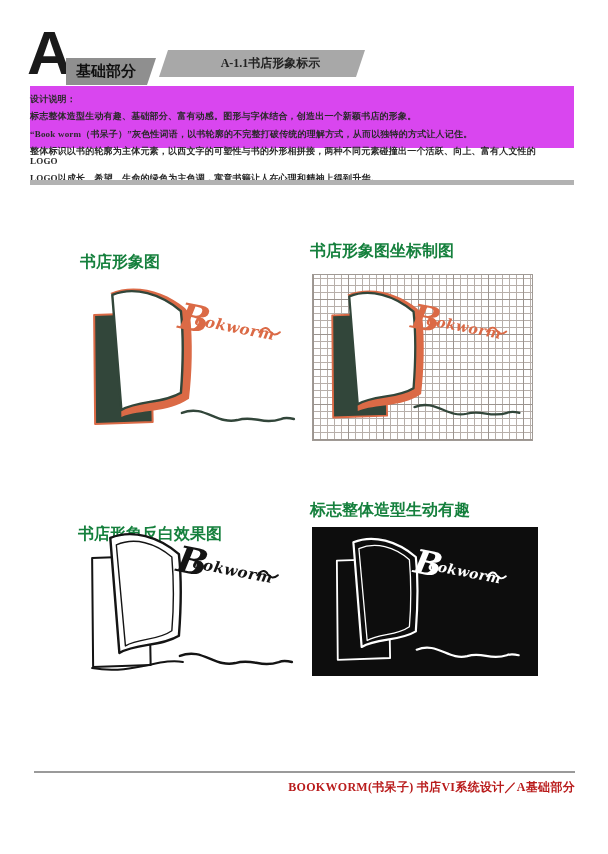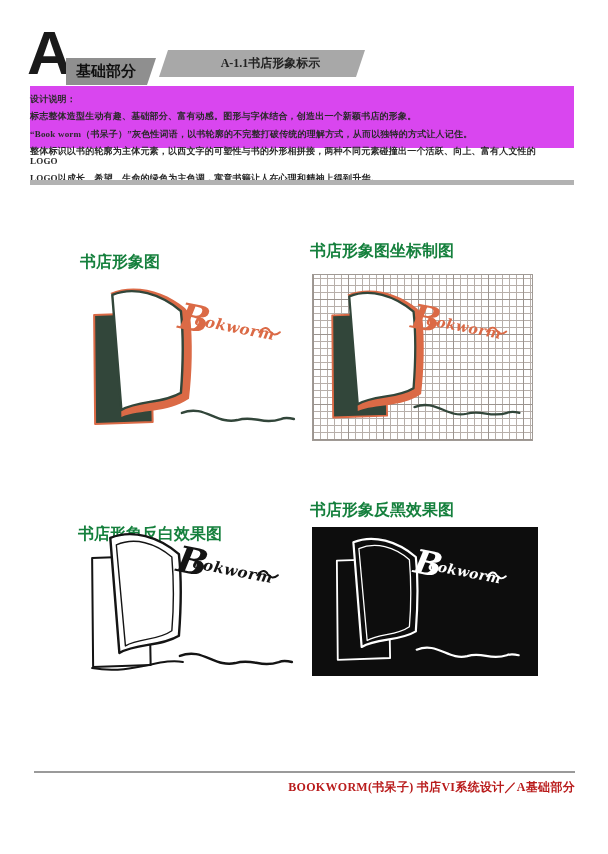--- a/index.html
+++ b/index.html
@@ -107,21 +107,21 @@
     <p>标志整体造型生动有趣、基础部分、富有动感。图形与字体结合，创造出一个新颖书店的形象。</p>
     <p>“Book worm（书呆子）”灰色性词语，以书轮廓的不完整打破传统的理解方式，从而以独特的方式让人记住。</p>
     <p>整体标识以书的轮廓为主体元素，以西文字的可塑性与书的外形相拼接，两种不同元素碰撞出一个活跃、向上、富有人文性的LOGO</p>
     <p>LOGO以成长、希望、生命的绿色为主色调，寓意书籍让人在心理和精神上得到升华。</p>
   </div>
   <div class="divider-bar"></div>
 
   <div class="q-label lbl-1">书店形象图</div>
   <div class="q-label lbl-2">书店形象图坐标制图</div>
   <div class="q-label lbl-3">书店形象反白效果图</div>
-  <div class="q-label lbl-4">书店形象反黑效果图</div>
+  <div class="q-label lbl-4">标志整体造型生动有趣</div>
 
   <div class="logo-box box1">
       <svg viewBox="0 0 220 155" preserveAspectRatio="xMidYMid meet" xmlns="http://www.w3.org/2000/svg">
         <path d="M14,33 L70,31 L72,139 L15,141 Z" fill="#32463a" stroke="#db6a46" stroke-width="2" stroke-linejoin="round"></path>
         <path d="M30,11 C54,1 84,9 104,26 L109,32 C112,60 111,91 108,116 C86,131 60,126 41,134 L38,18 Z" fill="#db6a46"></path>
         <path d="M32,13 C54,4 80,12 100,29 C103,57 102,84 100,110 C82,121 58,117 41,127 Z" fill="#ffffff" stroke="#32463a" stroke-width="2.4" stroke-linejoin="round"></path>
         <path d="M101,130 C123,121 136,142 156,137 C173,132 181,142 199,136 C204,134 208,135 212,136" fill="none" stroke="#32463a" stroke-width="2.4" stroke-linecap="round"></path>
         <g transform="translate(102,15) rotate(11)" fill="#db6a46" font-family="DejaVu Serif, serif" font-style="italic" font-weight="bold">
           <text x="0" y="31" font-size="36">B</text>
           <text x="16" y="25" font-size="15" letter-spacing="0.5">ookworm</text>

